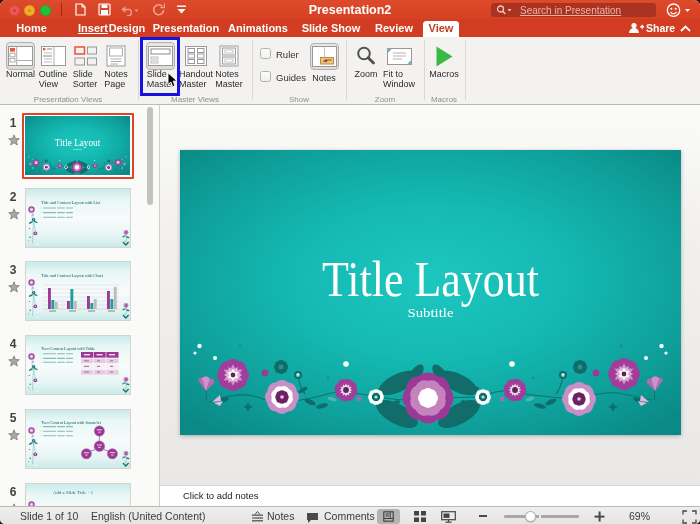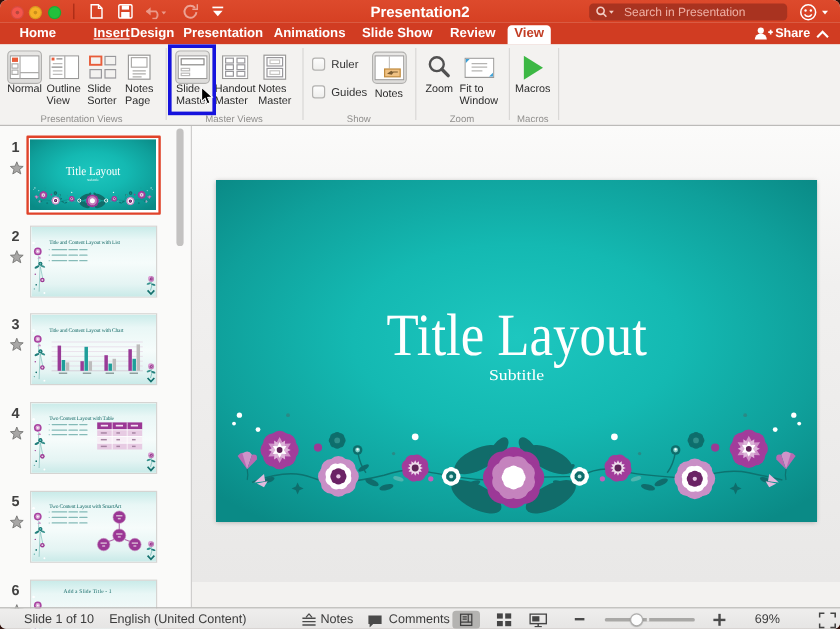--- a/index.html
+++ b/index.html
@@ -10,21 +10,21 @@
 
 .titlebar { position:absolute; left:0; top:0; width:700px; height:19px; background:linear-gradient(#dd4a2c, #d64023); }
 .tl { position:absolute; top:4.5px; width:11px; height:11px; border-radius:50%; }
 .tl.red { left:9px;  background:#f4564c; box-shadow:inset 0 0 0 1px rgba(0,0,0,0.12);}
 .tl.yel { left:24px; background:#f6b026; box-shadow:inset 0 0 0 1px rgba(0,0,0,0.12);}
 .tl.grn { left:39.5px; background:#22c13c; box-shadow:inset 0 0 0 1px rgba(0,0,0,0.12);}
 .tldot { position:absolute; left:4px; top:4px; width:3px; height:3px; border-radius:50%; }
 .tbsep { position:absolute; left:61px; top:3px; width:1px; height:13px; background:rgba(120,20,5,0.55); }
 .wtitle { position:absolute; top:3px; left:0; width:700px; text-align:center; color:#fff; font-size:12.5px; font-weight:bold; }
 .search { position:absolute; left:491px; top:3px; width:165px; height:14px; background:#a93320; border-radius:3.5px; }
-.search .ph { position:absolute; left:29px; top:1.5px; font-size:10px; color:rgba(255,205,195,0.8); }
+.search .ph { position:absolute; left:29px; top:1.5px; font-size:10px; color:rgba(255,205,195,0.8);text-decoration:underline; }
 
 
 .tabrow { position:absolute; left:0; top:19px; width:700px; height:18px; background:#d13c22; }
 .tab { position:absolute; top:2.5px; color:#fff; font-size:11px; font-weight:bold; white-space:nowrap; transform:translateX(-50%); }
 .viewtab { position:absolute; left:423px; top:2px; width:36px; height:16px; background:#fff; border-radius:3.5px 3.5px 0 0; }
 .viewtab span { position:absolute; left:0; width:36px; top:1px; text-align:center; color:#c23d24; font-size:11px; font-weight:bold; }
 
 
 .ribbon { position:absolute; left:0; top:37px; width:700px; height:68px; background:#f3f2f0; border-bottom:1px solid #bcbbb9; }
 .rsep { position:absolute; top:3px; width:1px; height:60px; background:#d9d8d6; }
@@ -397,20 +397,23 @@
   <div class="thumb aquabg" style="top:483px;"><svg width="106" height="60" viewBox="0 0 106 60">
     <rect width="106" height="60" fill="url(#aq)"></rect>
     <use href="#clusterL"></use>
     <text x="27" y="10" font-family="Liberation Serif, serif" font-size="4.6" fill="#166b68" textLength="40">Add a Slide Title - 1</text>
   </svg></div>
   <div class="snum" style="top:485px;">6</div>
   <svg class="star" style="top:503px;" viewBox="0 0 14 14">
       <path d="M7 1 L8.7 5.2 L13.2 5.5 L9.7 8.4 L10.9 12.8 L7 10.3 L3.1 12.8 L4.3 8.4 L0.8 5.5 L5.3 5.2 Z" fill="#a8a7a6" stroke="#6f6f6e" stroke-width="0.8"></path>
     </svg>
 
+  <div class="notesbar">
+      <span>Click to add notes</span>
+    </div>
   <div class="statusbar">
     <div class="st" style="left:20px;">Slide 1 of 10</div>
     <div class="st" style="left:91px;">English (United Content)</div>
     <div class="st" style="left:267px;">Notes</div>
     <div class="st" style="left:324px;">Comments</div>
     <div class="st" style="left:629px;">69%</div>
     <svg class="abs" style="left:251px;top:4px;" width="13" height="11" viewBox="0 0 13 11">
       <path d="M4 3.5 L6.5 0.5 L9 3.5" fill="none" stroke="#4a4a4a" stroke-width="1"></path>
       <line x1="1" y1="4.2" x2="12" y2="4.2" stroke="#4a4a4a" stroke-width="1.2"></line>
       <line x1="1" y1="7" x2="12" y2="7" stroke="#4a4a4a" stroke-width="1.2"></line>

